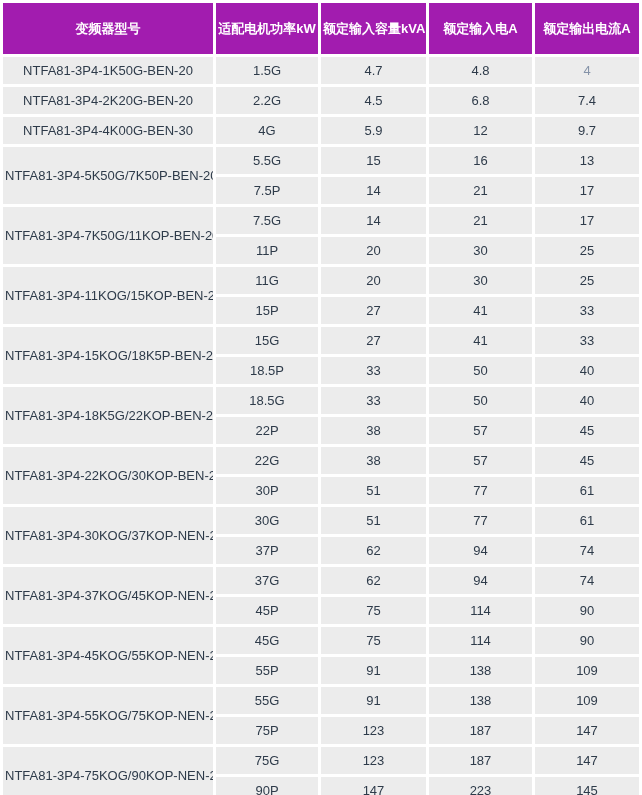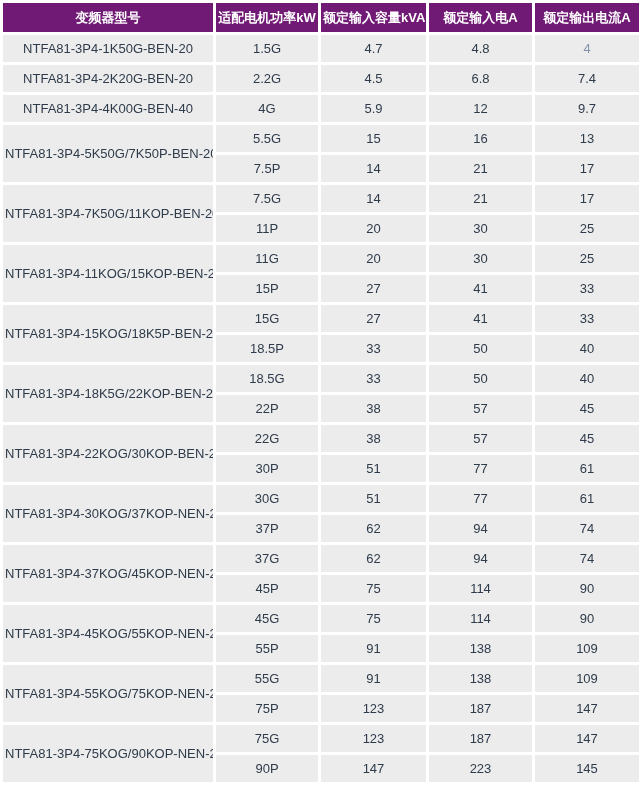--- a/index.html
+++ b/index.html
@@ -12,27 +12,27 @@
     font-family: "Liberation Sans", "DejaVu Sans", sans-serif;
   }
   table.spec {
     width: 642px;
     border-collapse: separate;
     border-spacing: 3px;
     table-layout: fixed;
     background: #ffffff;
   }
   table.spec th {
-    background: #701a75;
+    background: #a21caf;
     color: #ffffff;
     font-size: 13px;
     font-weight: bold;
-    height: 29px;
+    height: 35px;
     text-align: center;
-    padding: 0 2px;
+    padding: 8px 2px;
     overflow: hidden;
     white-space: nowrap;
   }
   table.spec td {
     background: #ECECEC;
     color: #2E3B4A;
     font-size: 13px;
     height: 27px;
     text-align: center;
     padding: 0 2px;
@@ -73,21 +73,21 @@
           <td class="muted">4</td>
         </tr>
         <tr>
           <td rowspan="1">NTFA81-3P4-2K20G-BEN-20</td>
           <td>2.2G</td>
           <td>4.5</td>
           <td>6.8</td>
           <td>7.4</td>
         </tr>
         <tr>
-          <td rowspan="1">NTFA81-3P4-4K00G-BEN-40</td>
+          <td rowspan="1">NTFA81-3P4-4K00G-BEN-30</td>
           <td>4G</td>
           <td>5.9</td>
           <td>12</td>
           <td>9.7</td>
         </tr>
         <tr>
           <td rowspan="2">NTFA81-3P4-5K50G/7K50P-BEN-20</td>
           <td>5.5G</td>
           <td>15</td>
           <td>16</td>

